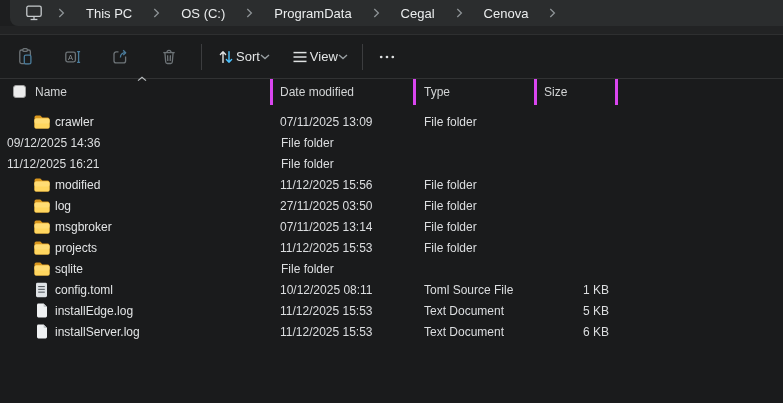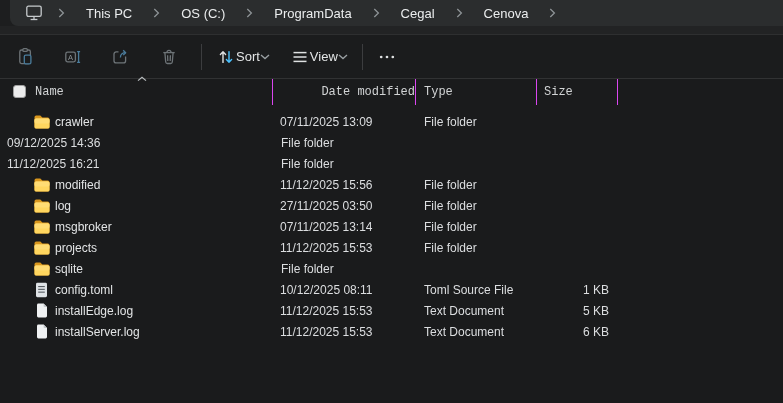--- a/index.html
+++ b/index.html
@@ -40,23 +40,23 @@
   .tb-text-btn .lbl { margin-top:-1px; }
   .tb-more { width:40px; }
 
   
   .list { position:relative; }
   .header-row {
     position:relative; height:26px; display:grid;
     grid-template-columns:273px 143px 121px 81px;
     font-size:12px; color:#d2d4d5; align-items:center;
   }
-  .hcell { position:relative; height:100%; display:flex; align-items:center; border-right:1px solid #d946ef;font-family:Liberation Mono, monospace; }
+  .hcell { position:relative; height:100%; display:flex; align-items:center; border-right:3px solid #d946ef; }
   .hcell.name { padding-left:35px; }
-  .hcell.date { padding-left:7px;justify-content:flex-end; }
+  .hcell.date { padding-left:7px; }
   .hcell.type { padding-left:8px; }
   .hcell.size { padding-left:7px; }
   .hdr-checkbox {
     position:absolute; left:13px; top:6px; width:13px; height:13px;
     border-radius:3px; background:#ececec; border:1px solid #a0a0a0;
   }
   .sort-caret { position:absolute; left:137px; top:-3px; }
 
   .rows { margin-top:6px; }
   .row {

